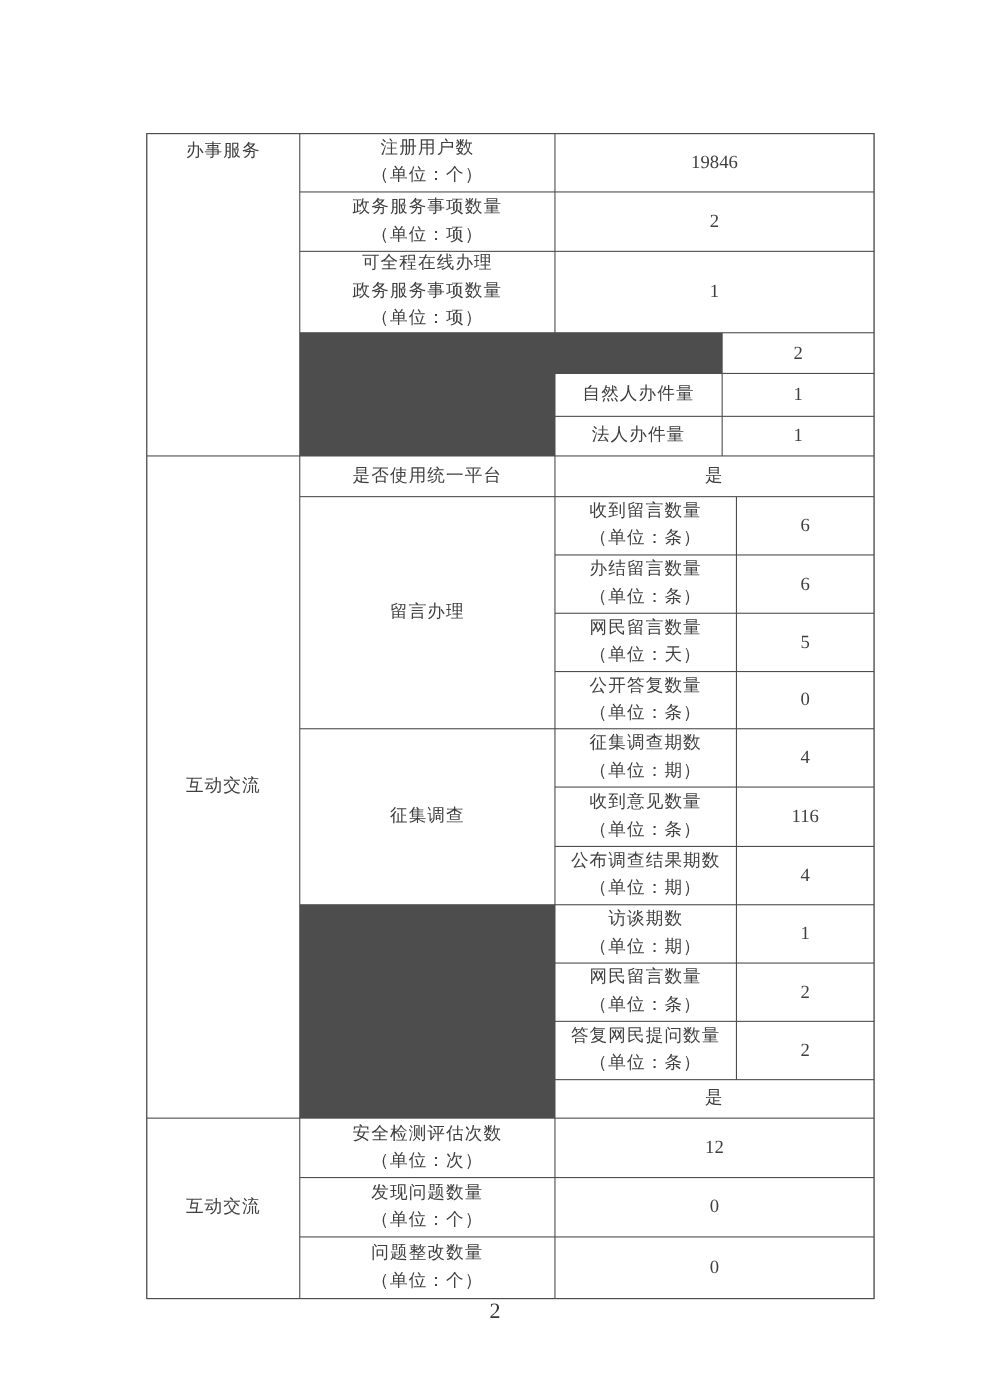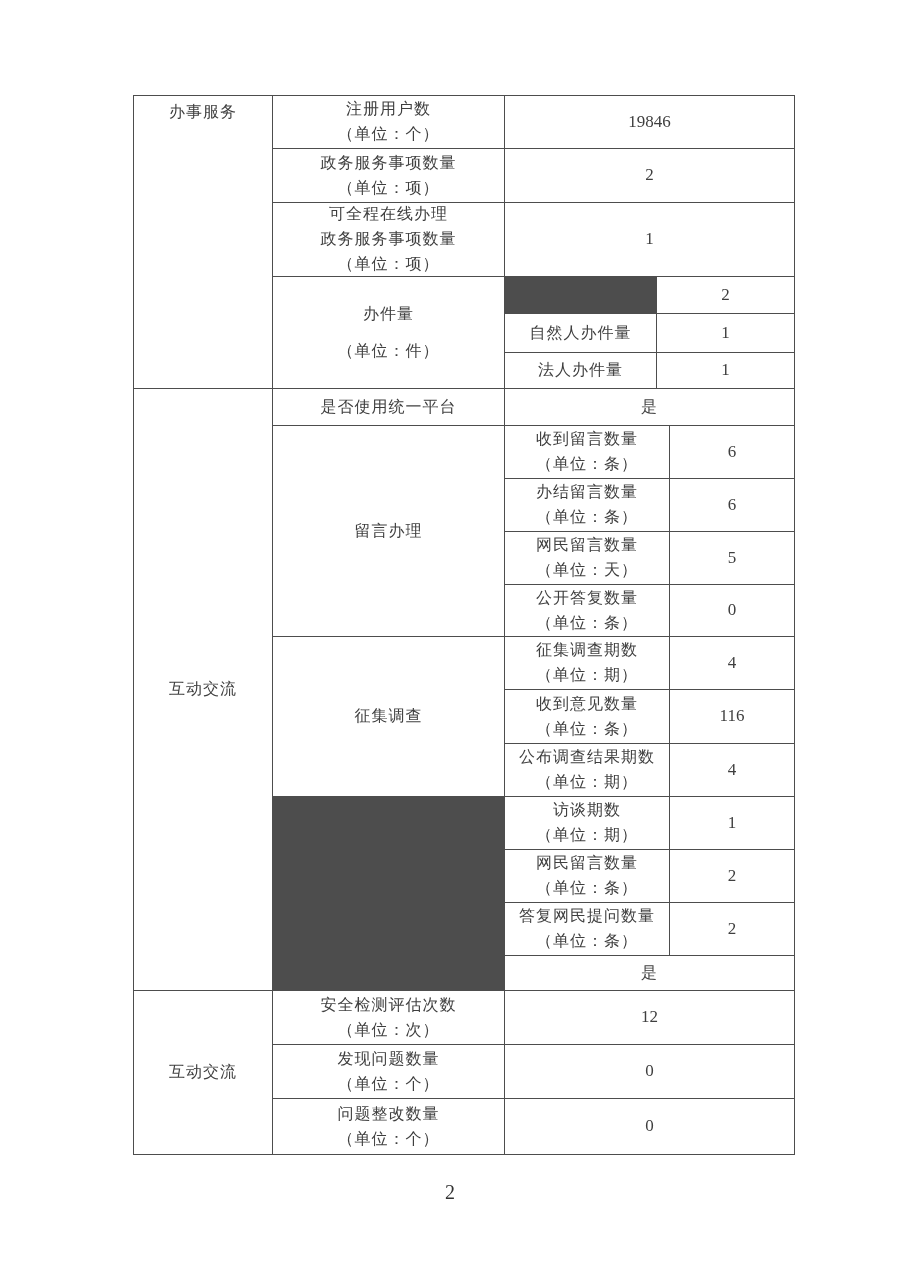--- a/index.html
+++ b/index.html
@@ -9,21 +9,21 @@
     width: 900px;
     height: 1272px;
     background: #ffffff;
     font-family: "Liberation Serif", "DejaVu Serif", serif;
     color: #3f3f3f;
     overflow: hidden;
   }
   .report-table {
     position: absolute;
     left: 133px;
-    top: 95px;
+    top: 121px;
     display: grid;
     grid-template-columns: 138px 231px 151px 12px 124px;
     grid-template-rows: 52px 53px 73px 36px 38px 35px 36px 52px 52px 52px 51px 52px 53px 52px 52px 52px 52px 34px 53px 53px 55px;
     gap: 1px;
     background: #4d4d4d;        
     border: 1px solid #4d4d4d;
     width: max-content;
   }
   .cell {
     background: #ffffff;
@@ -64,22 +64,20 @@
 
     <div class="cell" style="grid-area:2/2/3/3">政务服务事项数量
 （单位：项）</div>
     <div class="cell num" style="grid-area:2/3/3/6">2</div>
 
     <div class="cell" style="grid-area:3/2/4/3">可全程在线办理
 政务服务事项数量
 （单位：项）</div>
     <div class="cell num" style="grid-area:3/3/4/6">1</div>
 
-    <div class="cell tall-lines" style="grid-area:4/2/7/3">办件量
-（单位：件）</div>
     <div class="cell num" style="grid-area:4/4/5/6">2</div>
     <div class="cell" style="grid-area:5/3/6/4">自然人办件量</div>
     <div class="cell num" style="grid-area:5/4/6/6">1</div>
     <div class="cell" style="grid-area:6/3/7/4">法人办件量</div>
     <div class="cell num" style="grid-area:6/4/7/6">1</div>
 
     <div class="cell" style="grid-area:7/2/8/3">是否使用统一平台</div>
 
     <div class="cell" style="grid-area:7/1/19/2">互动交流</div>
     <div class="cell" style="grid-area:7/3/8/6">是</div>

